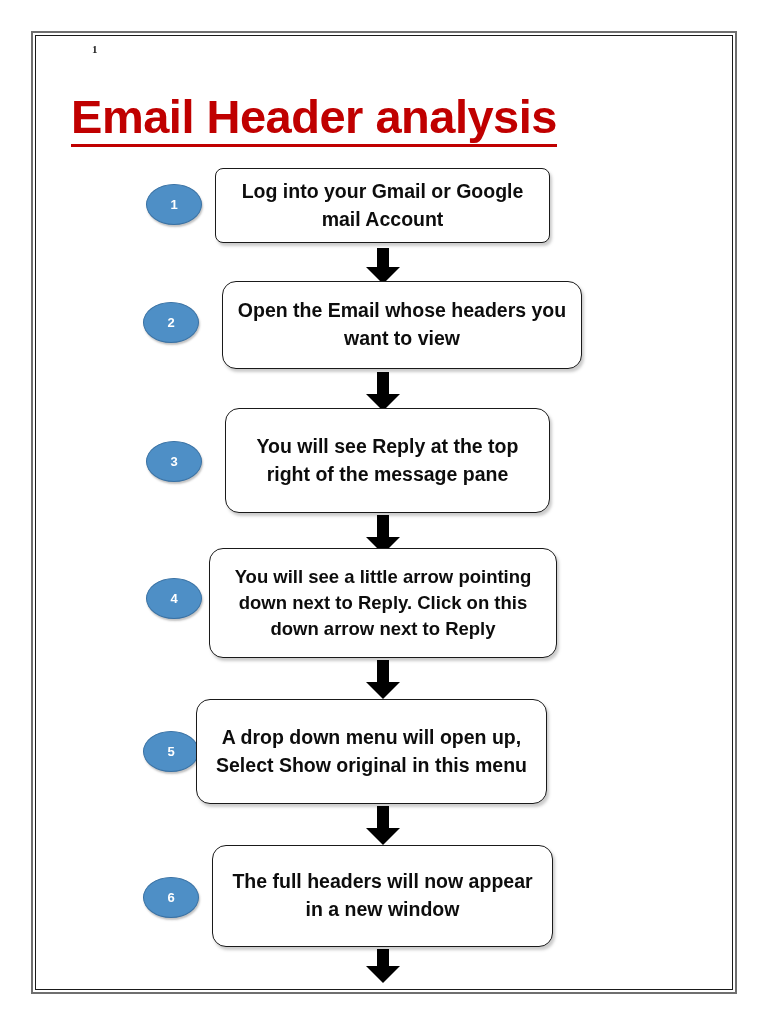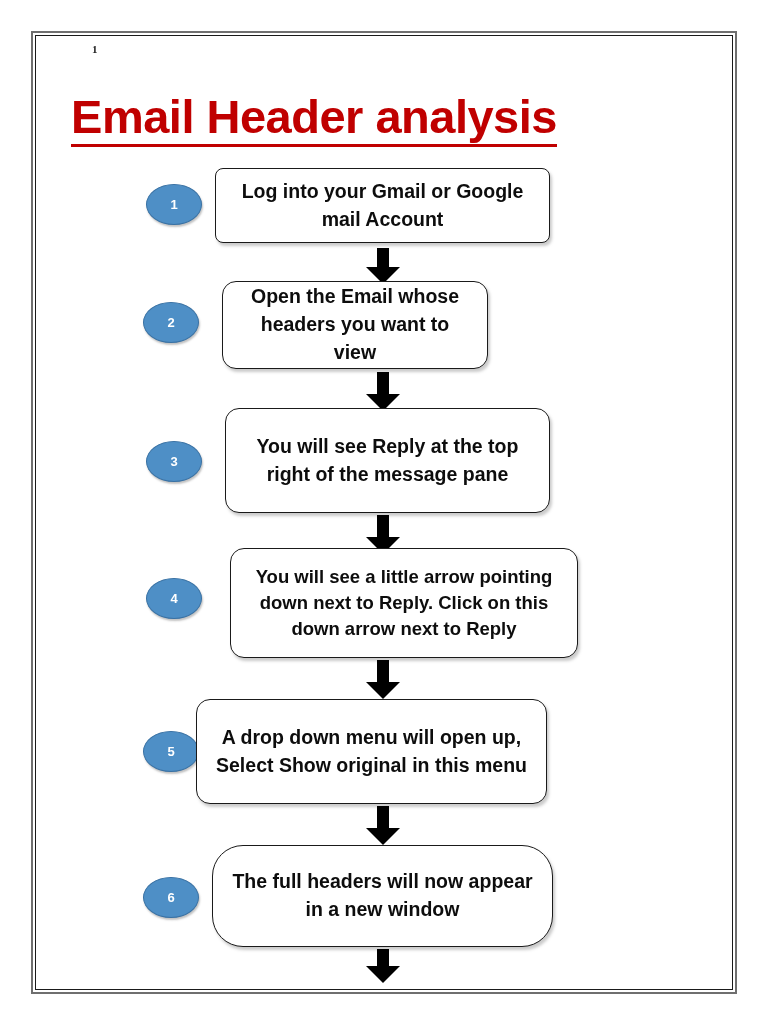--- a/index.html
+++ b/index.html
@@ -167,61 +167,61 @@
       <div class="stepbox sharp" style="left:215px; top:168px; width:335px; height:75px;">Log into your Gmail or Google mail Account</div>
     </div>
 
     <div class="arrow" style="left:366px; top:248px; height:35px;">
       <div class="shaft" style="height:20px;"></div>
       <div class="head" style="top:19px;"></div>
     </div>
 
     <div class="step">
       <div class="badge" style="left:143px; top:302px;">2</div>
-      <div class="stepbox rounded" style="left:222px; top:281px; width:266px; height:88px;text-align:center;">Open the Email whose headers you want to view</div>
+      <div class="stepbox rounded" style="left:222px; top:281px; width:360px; height:88px;text-align:center;">Open the Email whose headers you want to view</div>
     </div>
 
     <div class="arrow" style="left:366px; top:372px; height:38px;">
       <div class="shaft" style="height:23px;"></div>
       <div class="head" style="top:22px;"></div>
     </div>
 
     <div class="step">
       <div class="badge" style="left:146px; top:441px;">3</div>
       <div class="stepbox rounded" style="left:225px; top:408px; width:325px; height:105px;">You will see Reply at the top right of the message pane</div>
     </div>
 
     <div class="arrow" style="left:366px; top:515px; height:38px;">
       <div class="shaft" style="height:23px;"></div>
       <div class="head" style="top:22px;"></div>
     </div>
 
     <div class="step">
       <div class="badge" style="left:146px; top:578px;">4</div>
-      <div class="stepbox rounded" style="left:209px; top:548px; width:348px; height:110px; font-size:18.5px;margin-left:21px;">You will see a little arrow pointing down next to Reply. Click on this down arrow next to Reply</div>
+      <div class="stepbox rounded" style="left:209px; top:548px; width:348px; height:110px; font-size:18.5px;">You will see a little arrow pointing down next to Reply. Click on this down arrow next to Reply</div>
     </div>
 
     <div class="arrow" style="left:366px; top:660px; height:38px;">
       <div class="shaft" style="height:23px;"></div>
       <div class="head" style="top:22px;"></div>
     </div>
 
     <div class="step">
       <div class="badge" style="left:143px; top:731px;">5</div>
       <div class="stepbox rounded" style="left:196px; top:699px; width:351px; height:105px;">A drop down menu will open up, Select Show original in this menu</div>
     </div>
 
     <div class="arrow" style="left:366px; top:806px; height:38px;">
       <div class="shaft" style="height:23px;"></div>
       <div class="head" style="top:22px;"></div>
     </div>
 
     <div class="step">
       <div class="badge" style="left:143px; top:877px;">6</div>
-      <div class="stepbox rounded" style="left:212px; top:845px; width:341px; height:102px;border-radius:31px;">The full headers will now appear in a new window</div>
+      <div class="stepbox rounded" style="left:212px; top:845px; width:341px; height:102px;">The full headers will now appear in a new window</div>
     </div>
 
     <div class="arrow" style="left:366px; top:949px; height:38px;">
       <div class="shaft" style="height:18px;"></div>
       <div class="head" style="top:17px;"></div>
     </div>
 
   </div>
 </div>
 

